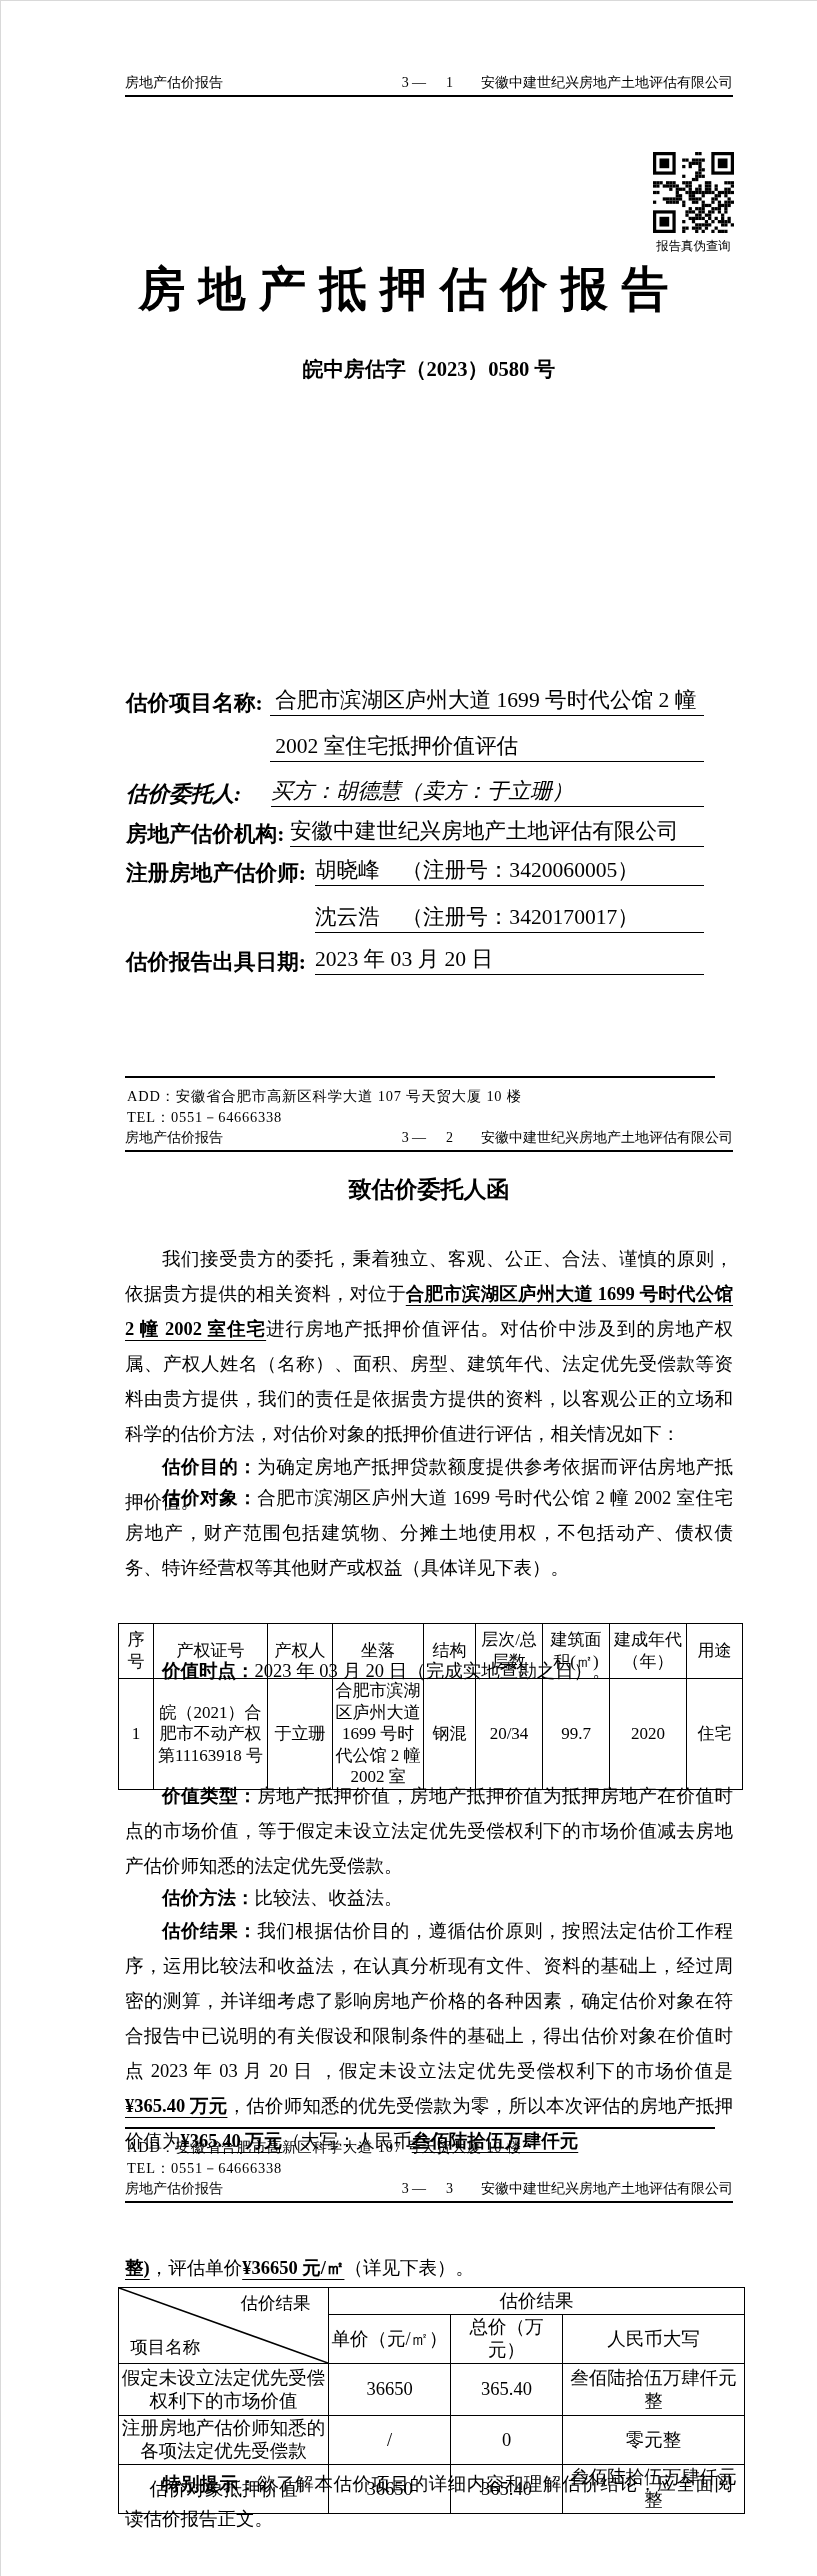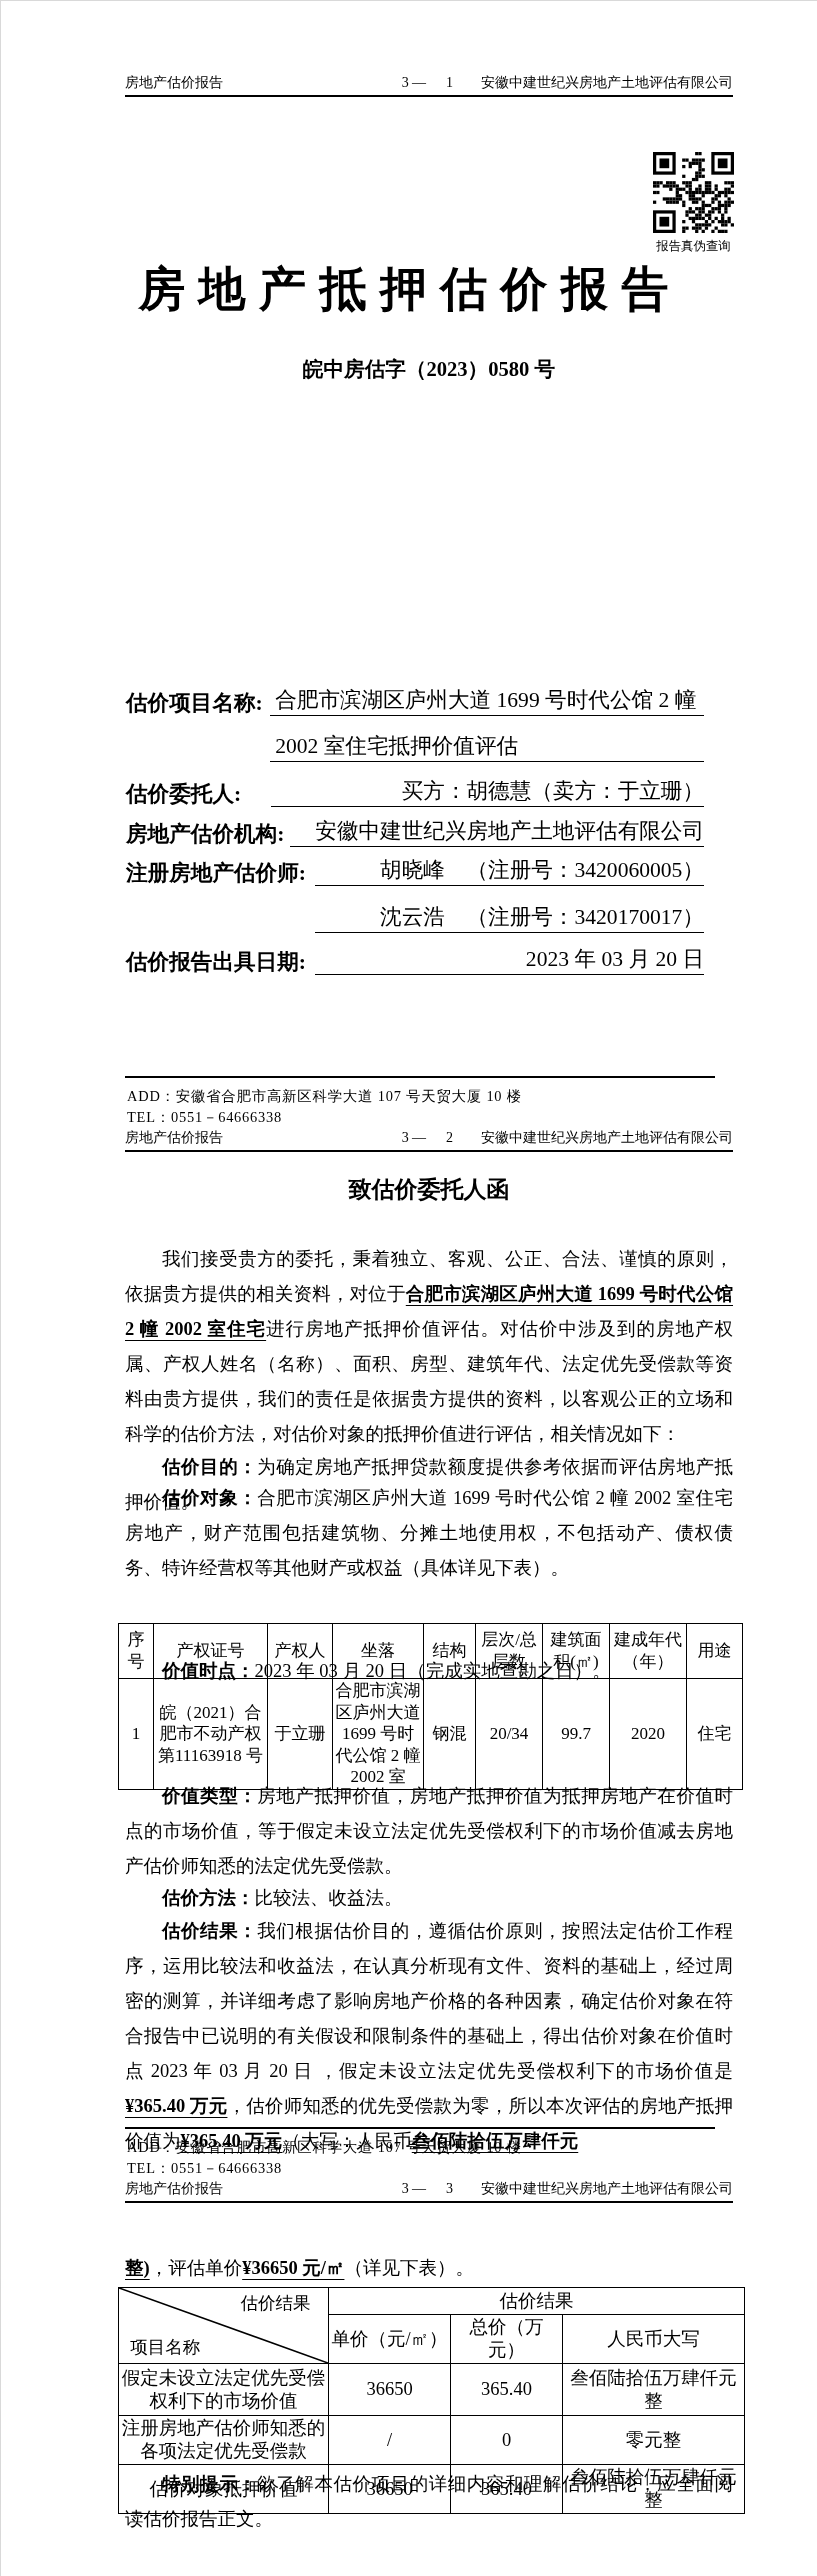--- a/index.html
+++ b/index.html
@@ -22,21 +22,21 @@
   
   .footrule{left:124px;width:590px;border-top:2.1px solid #000;height:0;}
   .footline{left:126px;font-size:14.4px;letter-spacing:0.8px;white-space:nowrap;}
   
   .qr-wrap{left:652px;top:151px;width:81px;height:81px;}
   .qr-caption{left:652px;top:237px;width:81px;text-align:center;font-size:12.4px;white-space:nowrap;}
   .doc-title{left:0;top:257px;width:818px;text-align:center;font-size:47px;font-weight:bold;letter-spacing:13.4px;white-space:nowrap;}
   .doc-no{left:124px;top:354px;width:608px;text-align:center;font-size:20.6px;font-weight:bold;}
   .info-row{left:125px;width:578px;display:flex;align-items:flex-end;font-size:21.6px;line-height:25px;}
   .info-row .lbl{font-weight:bold;white-space:nowrap;flex:none;}
-  .info-row .val{flex:1;border-bottom:1.5px solid #000;text-align:right;padding-bottom:2.1px;white-space:nowrap;}
+  .info-row .val{flex:1;border-bottom:1.5px solid #000;text-align:left;padding-bottom:2.1px;white-space:nowrap;}
   .info-row .val.left{text-align:left;padding-left:5.2px;}
   .w280{width:144px;} .w282{width:145px;} .w318{width:164px;} .w366{width:189px;}
   
   .h-letter{left:124px;top:1173px;width:608px;text-align:center;font-size:23px;font-weight:bold;}
   .salutation{left:124px;top:1211px;width:608px;font-size:19.6px;font-weight:bold;}
   .para{left:124px;width:608px;font-size:18.5px;line-height:35px;text-align:justify;}
   .ind{text-indent:37px;}
   .b{font-weight:bold;}
   .bu{font-weight:bold;text-decoration:underline;text-decoration-thickness:1.3px;text-underline-offset:5.2px;}
   
@@ -274,21 +274,21 @@
   <div class="abs doc-no">皖中房估字（2023）0580 号</div>
 
   <div class="abs info-row" style="top:687px;">
     <span class="lbl w280">估价项目名称:</span>
     <span class="val left">合肥市滨湖区庐州大道 1699 号时代公馆 2 幢</span>
   </div>
   <div class="abs info-row" style="top:733px;">
     <span class="lbl w280"></span>
     <span class="val left">2002 室住宅抵押价值评估</span>
   </div>
-  <div class="abs info-row" style="top:778px;">
+  <div class="abs info-row" style="top:778px;font-style:italic;">
     <span class="lbl w282">估价委托人:</span>
     <span class="val">买方：胡德慧（卖方：于立珊）</span>
   </div>
   <div class="abs info-row" style="top:818px;">
     <span class="lbl w318">房地产估价机构:</span>
     <span class="val">安徽中建世纪兴房地产土地评估有限公司</span>
   </div>
   <div class="abs info-row" style="top:857px;">
     <span class="lbl w366">注册房地产估价师:</span>
     <span class="val">胡晓峰　（注册号：3420060005）</span>

